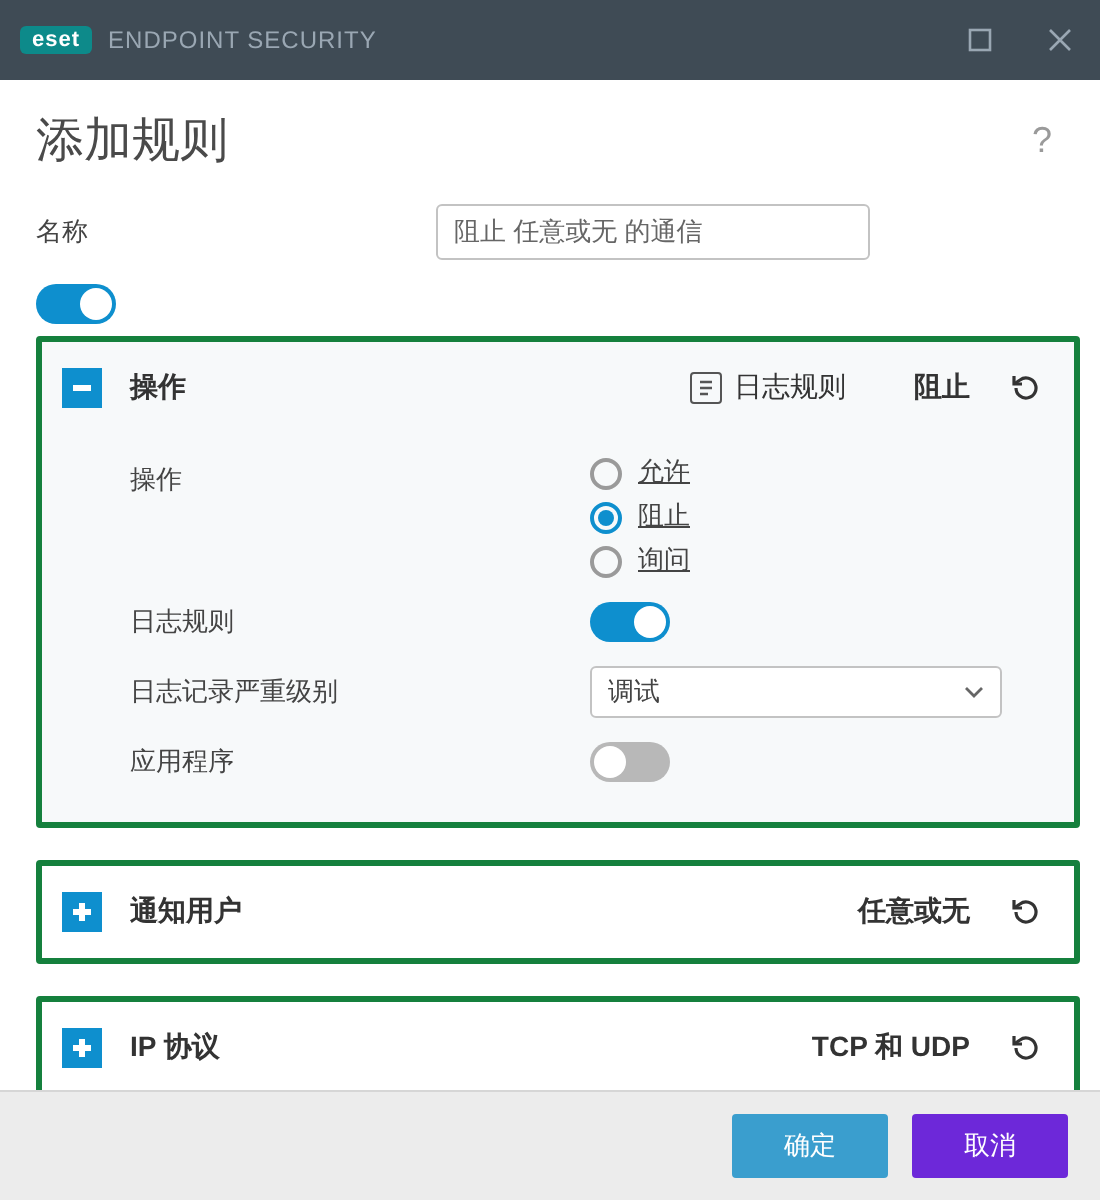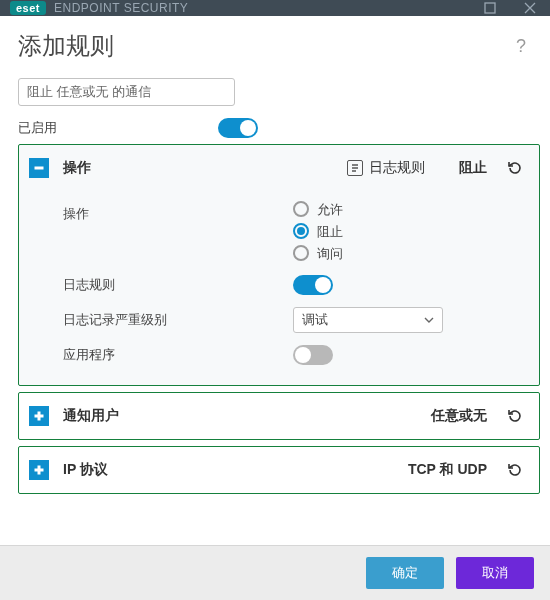--- a/index.html
+++ b/index.html
@@ -1,18 +1,18 @@
 <!DOCTYPE html>
 <html><head>
 <meta charset="utf-8">
 <style>
   * { box-sizing: border-box; margin: 0; padding: 0; font-family: "Segoe UI", "Microsoft YaHei", sans-serif; }
   body { background: #fff; width: 550px; height: 600px; overflow: hidden; display: flex; flex-direction: column; }
   
-  .titlebar { background: #3f4b55; height: 16px; display: flex; align-items: center; color: #9aa7b3; font-size: 12px; letter-spacing: 0.5px; padding-left: 10px; }
+  .titlebar { background: #3f4b55; height: 40px; display: flex; align-items: center; color: #9aa7b3; font-size: 12px; letter-spacing: 0.5px; padding-left: 10px; }
   .brand-badge { background: #0d8a8a; color: #fff; font-weight: 700; font-size: 11px; padding: 1px 6px; border-radius: 3px; margin-right: 8px; letter-spacing: 0.5px; }
   .titlebar-spacer { flex: 1; }
   .titlebar-btn { width: 40px; height: 30px; display: flex; align-items: center; justify-content: center; cursor: pointer; }
   .titlebar-btn svg { stroke: #9aa7b3; }
   
   .page-header { display: flex; align-items: center; justify-content: space-between; padding: 14px 18px 10px 18px; }
   .page-title { font-size: 24px; color: #4a4a4a; }
   .help { color: #9a9a9a; font-size: 18px; cursor: pointer; padding: 0 6px; }
   
   .form-row { display: flex; align-items: center; padding: 6px 18px; font-size: 13px; color: #444; }
@@ -21,41 +21,41 @@
   
   .toggle { width: 40px; height: 20px; border-radius: 10px; background: #b8b8b8; position: relative; cursor: pointer; display: inline-block; }
   .toggle::after { content: ""; position: absolute; width: 16px; height: 16px; border-radius: 50%; background: #fff; top: 2px; left: 2px; transition: left .15s; }
   .toggle.on { background: #0e8fce; }
   .toggle.on::after { left: 22px; }
   
   .main { flex: 1; overflow-y: auto; padding: 0 10px 10px 18px; position: relative; }
   .main::-webkit-scrollbar { width: 10px; }
   .main::-webkit-scrollbar-thumb { background: #d0d0d0; }
   
-  .section { border: 1px solid #15803d; border-radius: 2px; margin-bottom: 6px; background: #fff; }
+  .section { border: 3px solid #15803d; border-radius: 2px; margin-bottom: 16px; background: #fff; }
   .section.open { background: #f7f9fa; }
   .sec-head { display: flex; align-items: center; height: 46px; padding: 0 10px 0 10px; cursor: pointer; }
   .sec-icon { width: 20px; height: 20px; background: #0e8fce; display: flex; align-items: center; justify-content: center; margin-right: 14px; flex-shrink: 0; }
   .sec-icon svg { stroke: #fff; fill: #fff; }
   .sec-title { font-size: 14px; font-weight: 700; color: #333; }
   .sec-summary { margin-left: auto; display: flex; align-items: center; gap: 34px; color: #333; font-size: 14px; }
   .sec-summary .bold { font-weight: 700; }
   .sec-summary .log-icon { width: 16px; height: 16px; border: 1px solid #555; border-radius: 2px; display: inline-flex; align-items: center; justify-content: center; margin-right: 2px; }
   .undo { width: 28px; display: flex; align-items: center; justify-content: center; margin-left: 14px; cursor: pointer; flex-shrink: 0; }
   .undo svg { stroke: #333; fill: none; }
   .sec-body { padding: 4px 0 14px 0; }
   .sec-row { display: flex; align-items: flex-start; padding: 6px 14px 6px 44px; font-size: 13px; color: #444; }
   .sec-row .rlbl { width: 230px; padding-top: 4px; }
   .sec-row .rlbl.centered { padding-top: 0; align-self: center; }
   .radio-group { display: flex; flex-direction: column; gap: 4px; }
-  .radio-item { display: flex; align-items: flex-start; gap: 8px; font-size: 13px; color: #444; cursor: pointer; }
+  .radio-item { display: flex; align-items: flex-end; gap: 8px; font-size: 13px; color: #444; cursor: pointer; text-decoration: underline; }
   .radio { width: 16px; height: 16px; border: 2px solid #9a9a9a; border-radius: 50%; display: inline-block; position: relative; flex-shrink: 0; }
   .radio.sel { border-color: #0e8fce; }
   .radio.sel::after { content: ""; position: absolute; width: 8px; height: 8px; border-radius: 50%; background: #0e8fce; top: 2px; left: 2px; }
-  .select { width: 150px; height: 26px; border: 1px solid #c3c3c3; border-radius: 3px; background: #fff; display: flex; align-items: center; padding: 0 8px; font-size: 13px; color: #444; position: relative; cursor: pointer; }
+  .select { width: 206px; height: 26px; border: 1px solid #c3c3c3; border-radius: 3px; background: #fff; display: flex; align-items: center; padding: 0 8px; font-size: 13px; color: #444; position: relative; cursor: pointer; }
   .select .chev { margin-left: auto; }
   
   .footer { background: #ececec; border-top: 1px solid #d6d6d6; height: 55px; display: flex; align-items: center; justify-content: flex-end; padding: 0 16px; gap: 12px; }
   .btn { min-width: 78px; height: 32px; border: none; border-radius: 2px; font-size: 13px; color: #fff; cursor: pointer; padding: 0 16px; }
   .btn.primary { background: #3a9ece; }
   .btn.secondary { background: #6d28d9; }
 </style>
 </head>
 <body>
 
@@ -74,25 +74,25 @@
       </svg>
   </div>
 </div>
 
 <div class="page-header">
   <div class="page-title">添加规则</div>
   <div class="help">?</div>
 </div>
 
 <div class="form-row">
+  <div class="lbl">名称</div>
   <input class="input-text" value="阻止 任意或无 的通信" style="">
 </div>
 
 <div class="form-row">
-  <div class="lbl">已启用</div>
   <span class="toggle on"></span>
 </div>
 
 <div class="main">
 
   <div class="section open">
     <div class="sec-head">
       <span class="sec-icon">
         <svg width="12" height="12" viewBox="0 0 12 12">
             <rect x="2" y="5" width="8" height="2"></rect>

